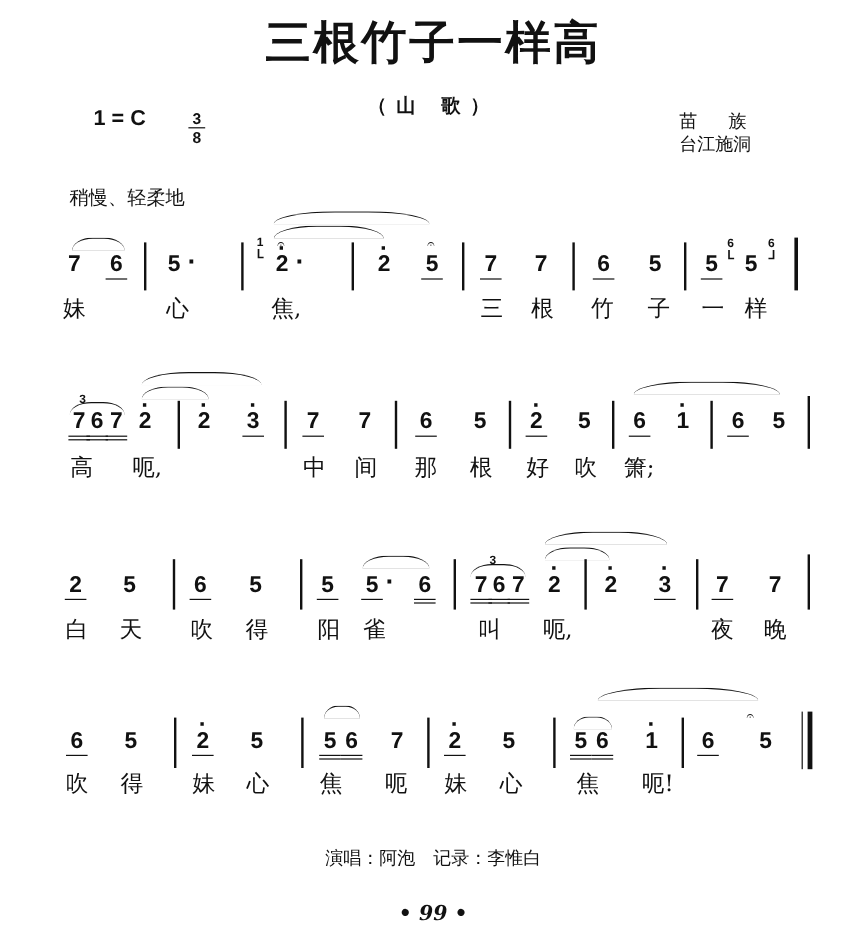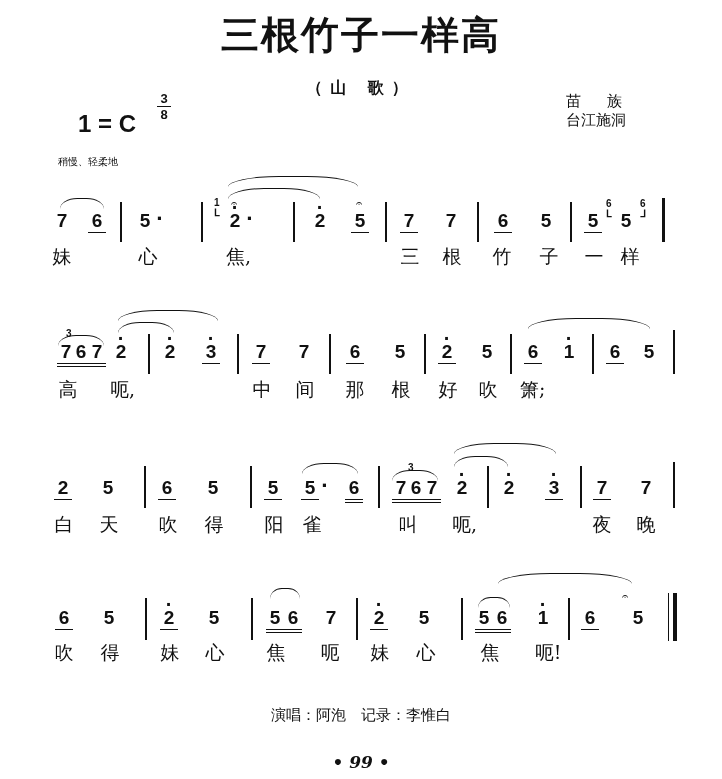--- a/index.html
+++ b/index.html
@@ -1,25 +1,25 @@
 <!DOCTYPE html>
 <html><head>
 <meta charset="utf-8">
 <style>
   html, body { margin:0; padding:0; background:#ffffff; }
   body { width:722px; height:779px; position:relative; overflow:hidden; color:#111; font-family:"DejaVu Sans","Liberation Sans",sans-serif; }
   .abs { position:absolute; }
   .title { left:0; width:722px; top:10px; text-align:center; font-size:38px; font-weight:bold; letter-spacing:2px; font-family:"DejaVu Sans",sans-serif; }
   .subtitle { left:0; width:722px; top:78px; text-align:center; font-size:16px; font-weight:bold; letter-spacing:8px; }
-  .key { left:78px; top:110px; font-size:24px; font-weight:bold; font-family:"Liberation Sans",sans-serif; }
+  .key { left:78px; top:88px; font-size:18px; font-weight:bold; font-family:"Liberation Sans",sans-serif; }
   .tsig { left:157px; top:92px; width:14px; text-align:center; font-size:13px; font-weight:bold; line-height:13px; font-family:"Liberation Sans",sans-serif; }
   .tsig .line { border-top:1px solid #111; margin:1px 0; }
   .origin { left:566px; top:92px; font-size:15px; line-height:19px; font-family:"DejaVu Serif",serif; }
   .origin .row1 { letter-spacing:26px; }
-  .tempo { left:58px; top:155px; font-size:10px; font-family:"DejaVu Serif",serif; }
+  .tempo { left:58px; top:155px; font-size:16px; font-family:"DejaVu Serif",serif; }
   .note { position:absolute; font-size:19px; font-weight:bold; font-family:"Liberation Sans",sans-serif; text-align:center; width:18px; line-height:22px; }
   .note.u1 { border-bottom:1.5px solid #111; }
   .note.u2 { border-bottom:4px double #111; }
   .dot-hi::before { content:"·"; position:absolute; left:0; right:0; top:-14px; font-size:20px; text-align:center; }
   .bar { position:absolute; width:2px; background:#111; }
   .bar.end { width:3px; }
   .lyric { position:absolute; font-size:19px; font-family:"DejaVu Serif",serif; width:24px; text-align:center; }
   .slur { position:absolute; border-top:1.8px solid #111; border-radius:50% 50% 0 0 / 14px 14px 0 0; height:10px; }
   .small { position:absolute; font-size:10px; font-weight:bold; font-family:"Liberation Sans",sans-serif; }
   .fermata { position:absolute; font-size:11px; }

